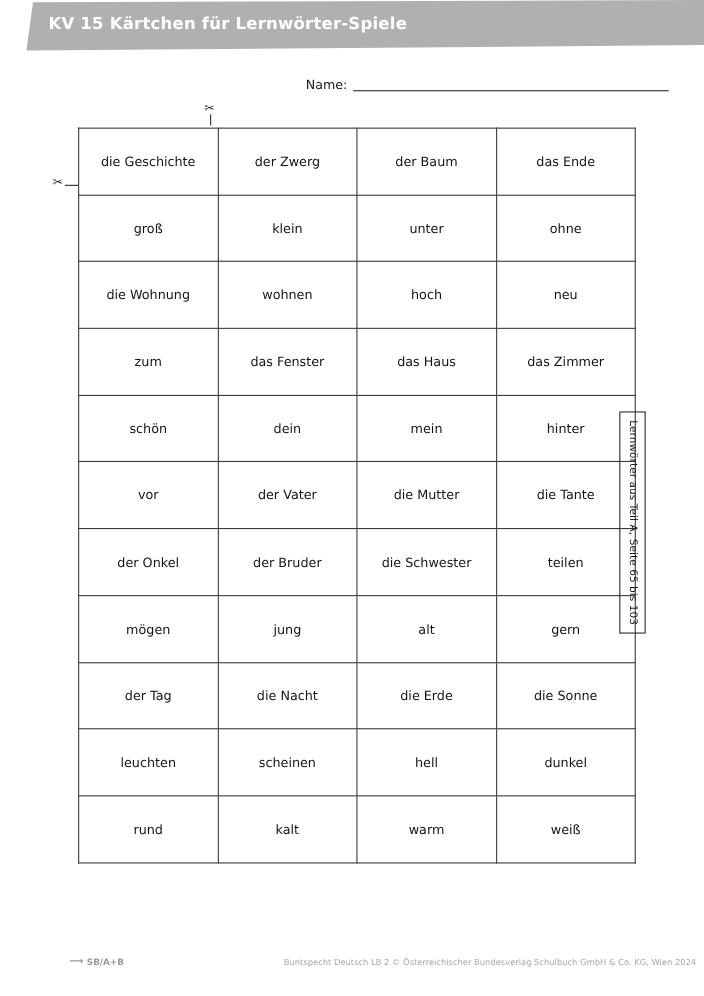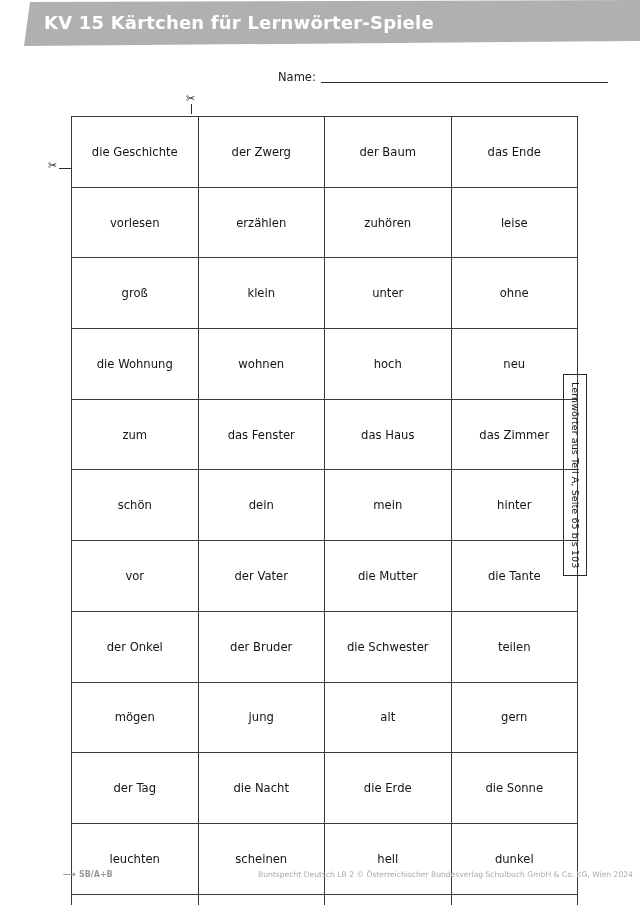--- a/index.html
+++ b/index.html
@@ -26,21 +26,21 @@
   }
   #header-banner svg {
     position: absolute;
     left: 0;
     top: 0;
   }
   #header-title {
     position: absolute;
     left: 44px;
     top: 12px;
-    font-size: 18px;
+    font-size: 15px;
     font-weight: bold;
     color: #ffffff;
     letter-spacing: 0.2px;
     white-space: nowrap;
   }
 
   
   #name-row {
     position: absolute;
     left: 278px;
@@ -106,21 +106,21 @@
     table-layout: fixed;
   }
   #card-grid td {
     width: 121.5px;
     height: 51.7px;
     border: 1.4px solid #3a3a3a;
     text-align: center;
     vertical-align: middle;
     font-size: 11.6px;
     color: #141414;
-    padding: 9px 2px;
+    padding: 4px 2px;
     white-space: nowrap;
   }
   #card-grid td.empty-cell {
     border: none;
   }
 
   
   #side-note {
     position: absolute;
     left: 563px;
@@ -200,26 +200,20 @@
 
 <table id="card-grid">
   <tbody>
       <tr>
         <td>die Geschichte</td>
         <td>der Zwerg</td>
         <td>der Baum</td>
         <td>das Ende</td>
       </tr>
       <tr>
-        <td>vorlesen</td>
-        <td>erzählen</td>
-        <td>zuhören</td>
-        <td>leise</td>
-      </tr>
-      <tr>
         <td>groß</td>
         <td>klein</td>
         <td>unter</td>
         <td>ohne</td>
       </tr>
       <tr>
         <td>die Wohnung</td>
         <td>wohnen</td>
         <td>hoch</td>
         <td>neu</td>

